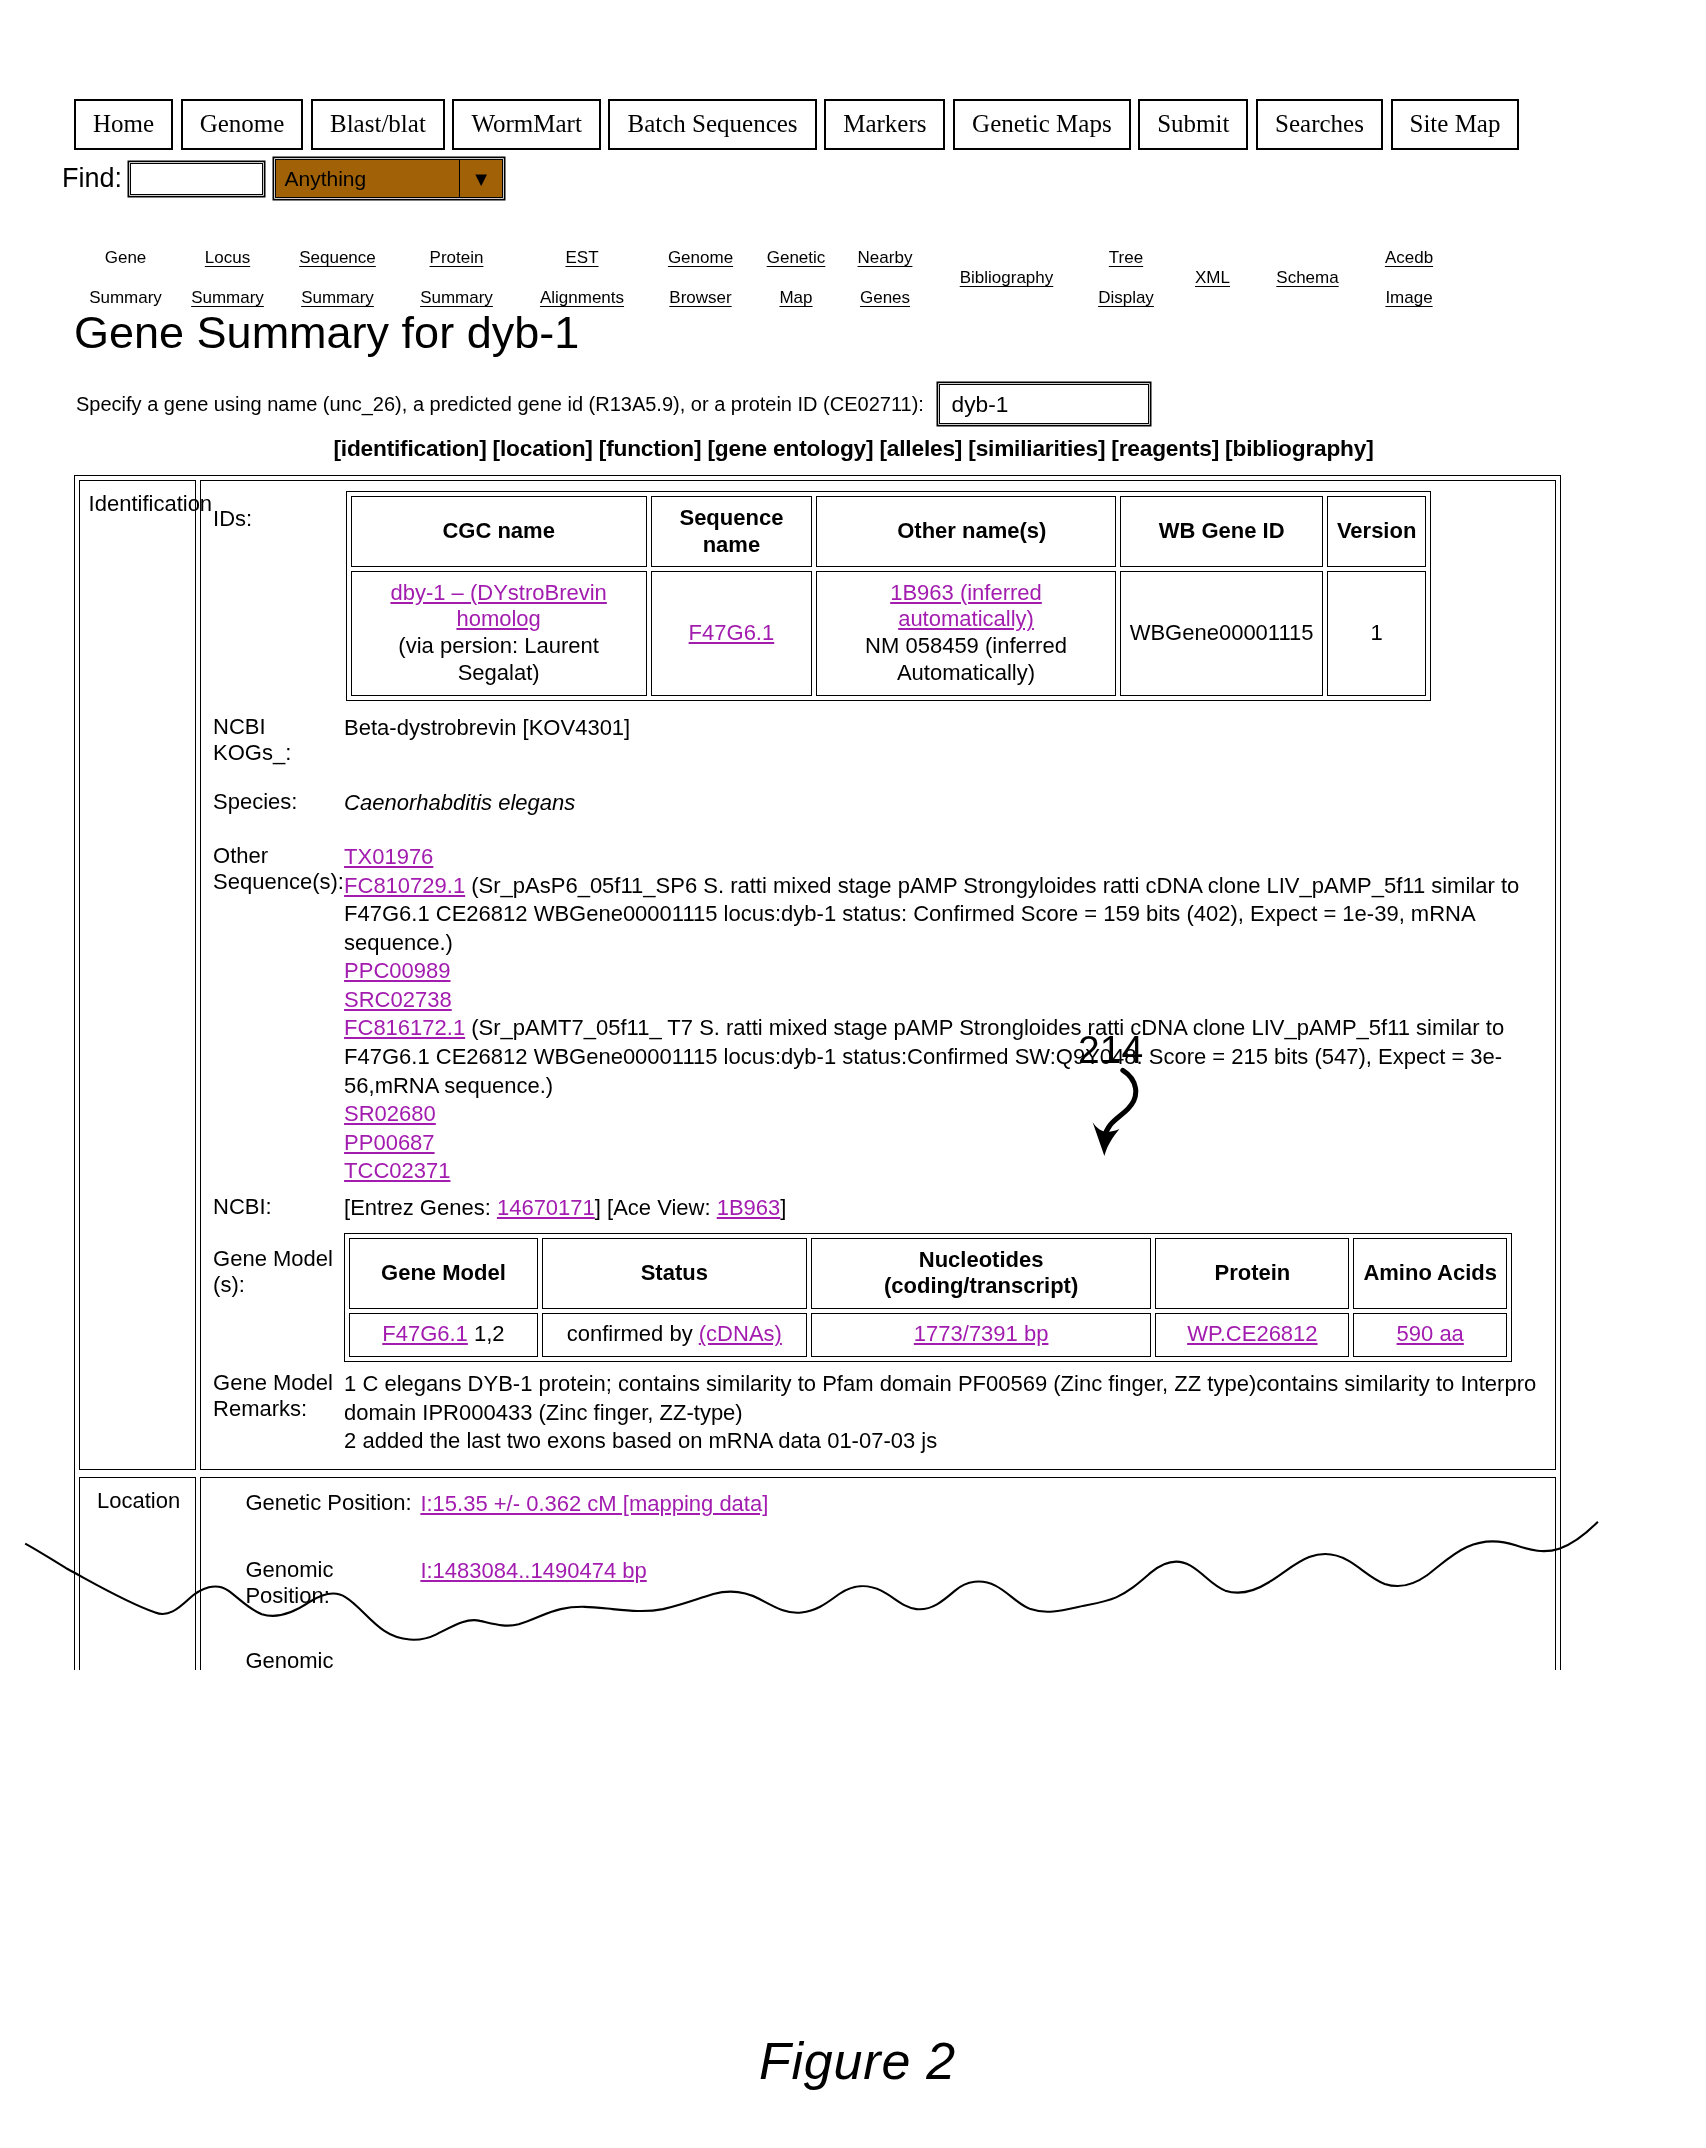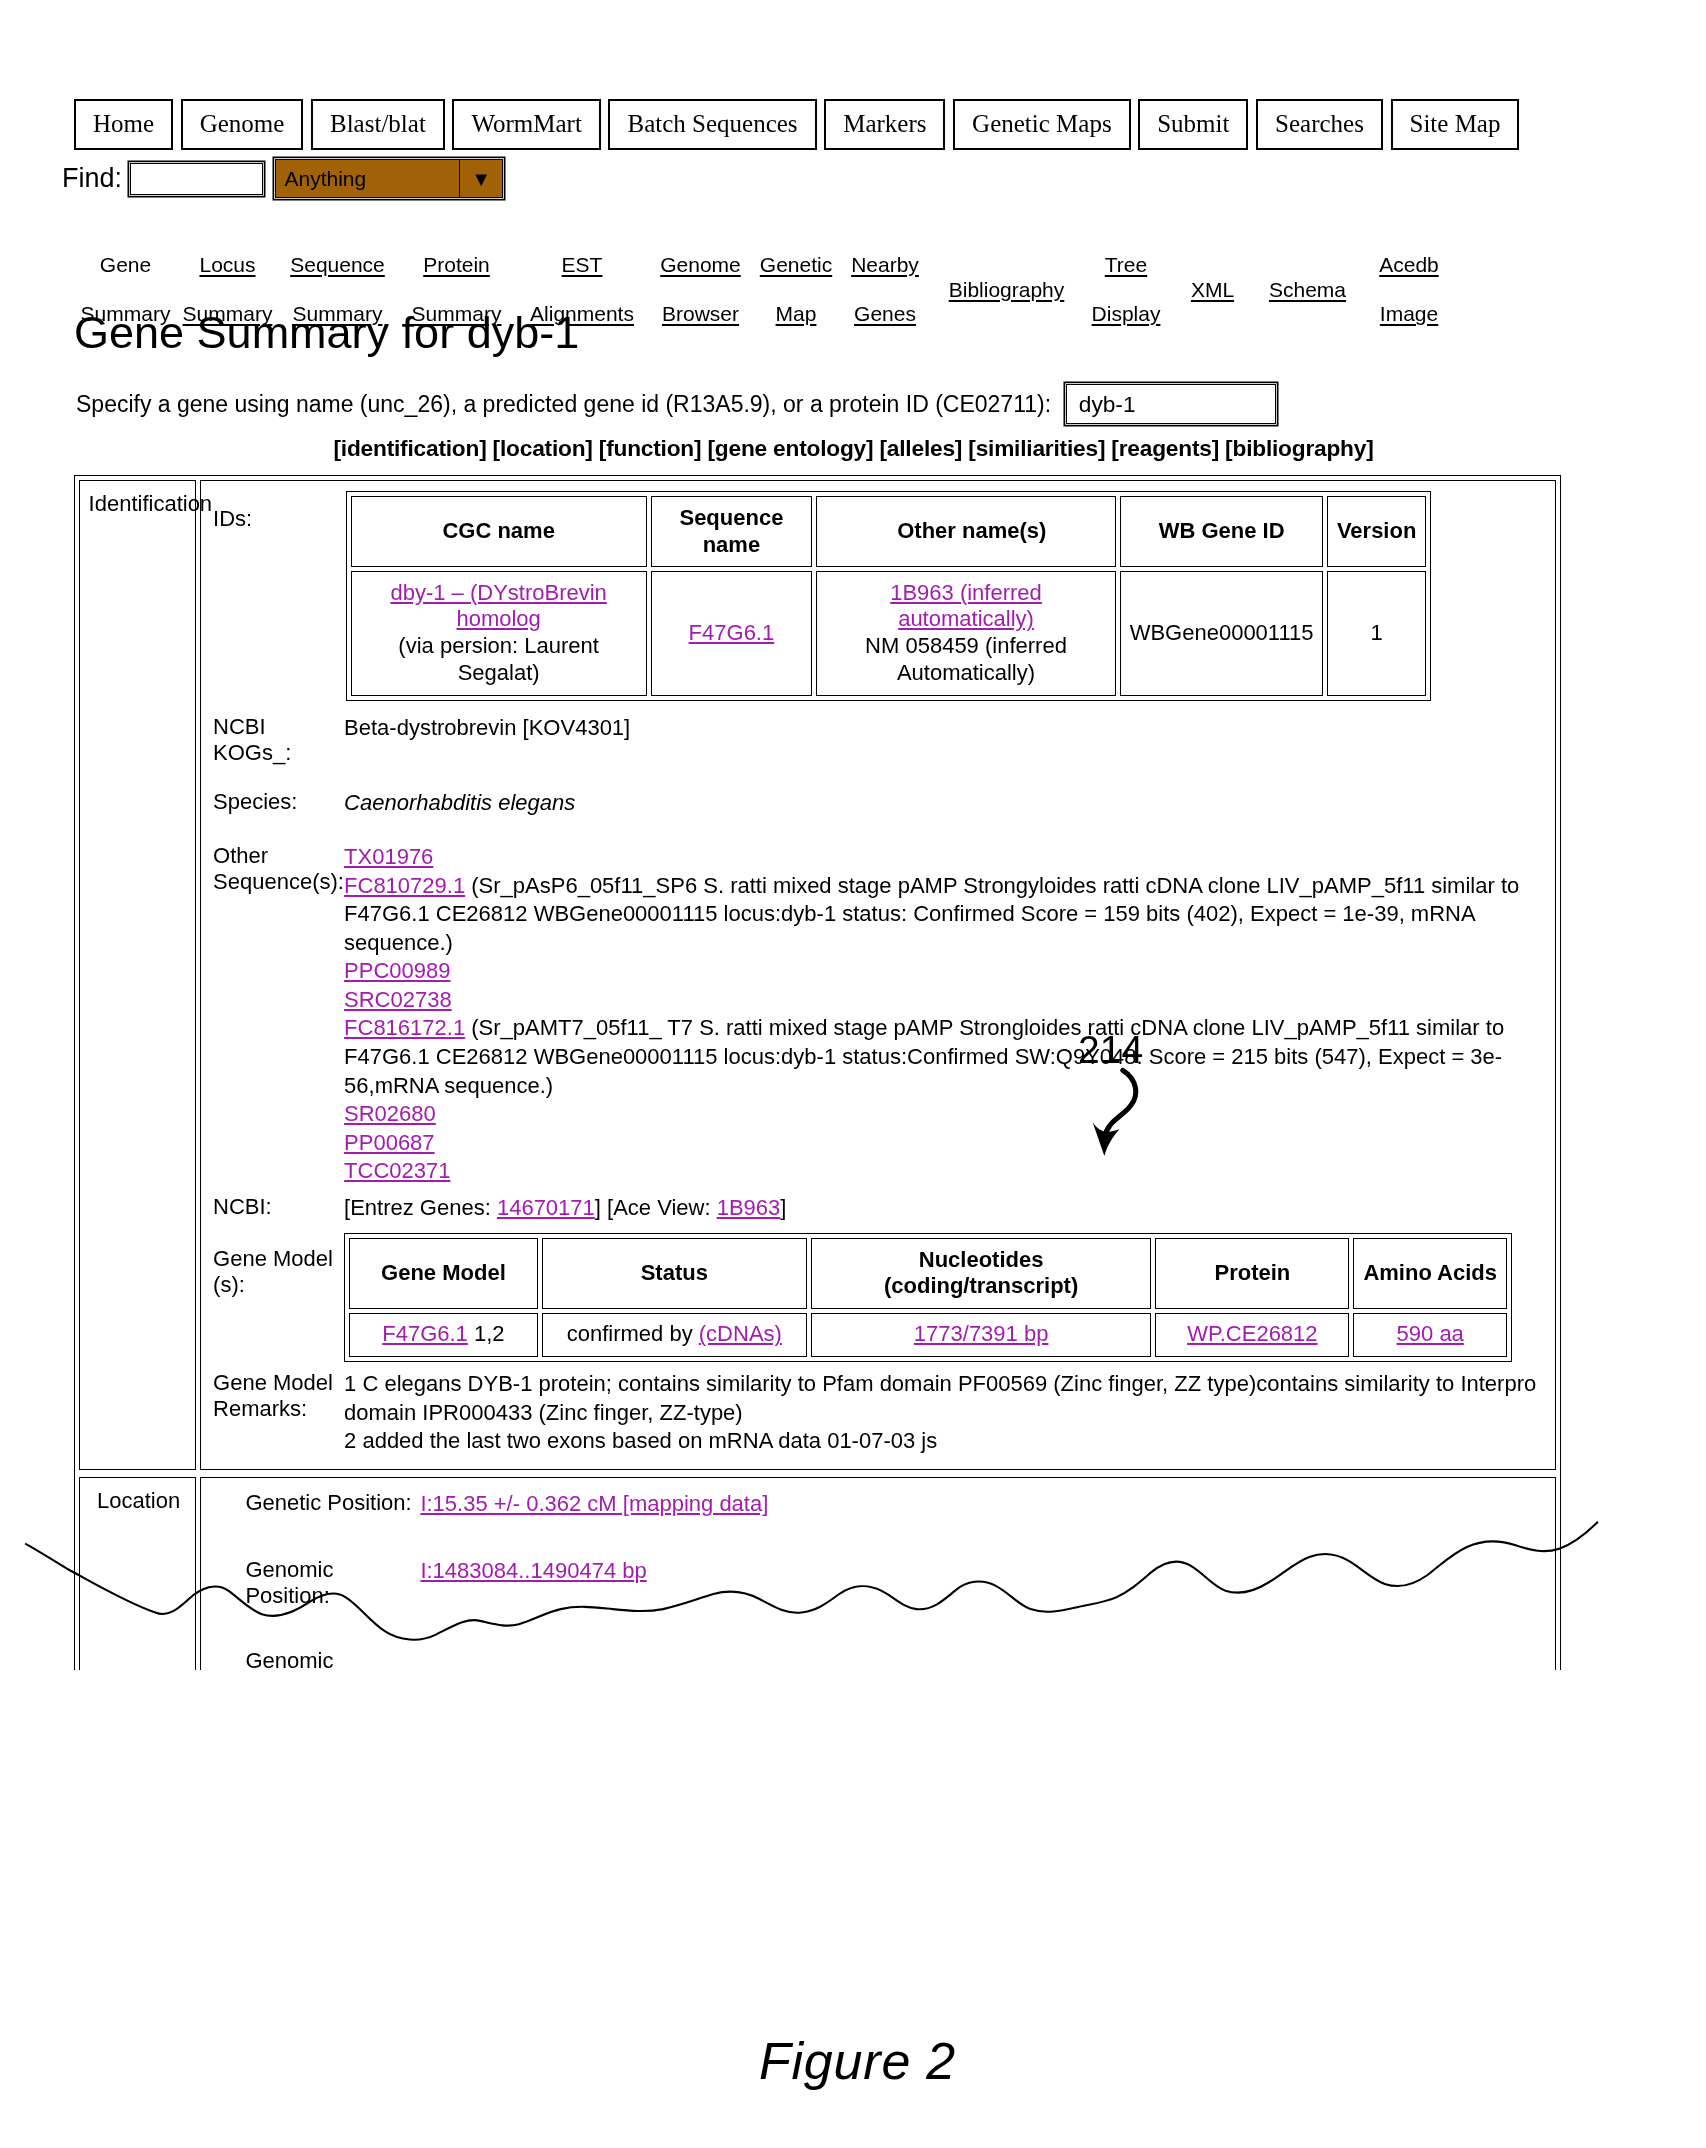--- a/index.html
+++ b/index.html
@@ -89,21 +89,21 @@
   #sub-nav {
     position: absolute;
     left: 76px;
     top: 228px;
     width: 1502px;
     display: flex;
     align-items: flex-start;
     gap: 0px;
   }
   .sub-link {
-    font-size: 21px;
+    font-size: 17px;
     line-height: 1.18;
     text-align: center;
     white-space: pre-line;
     color: #000;
     text-decoration: underline;
     text-underline-offset: 2.5px;
   }
   .sub-link.plain { text-decoration: none; }
   .sub-link .l1, .sub-link .l2 { display: block; }
   .sub-link.plain .l1, .sub-link.plain .l2 { text-decoration: none; }
@@ -121,21 +121,21 @@
 
   
   #specify-row {
     position: absolute;
     left: 76px;
     top: 384px;
     display: flex;
     align-items: center;
   }
   #specify-text {
-    font-size: 23px;
+    font-size: 20px;
     line-height: 1;
     text-align: right;
   }
   #gene-input {
     margin-left: 15px;
     width: 210px;
     height: 40px;
     border: 1.7px solid #000;
     box-shadow: 0 0 0 0.8px #fff, 0 0 0 2.5px #000;
     background: #fff;

